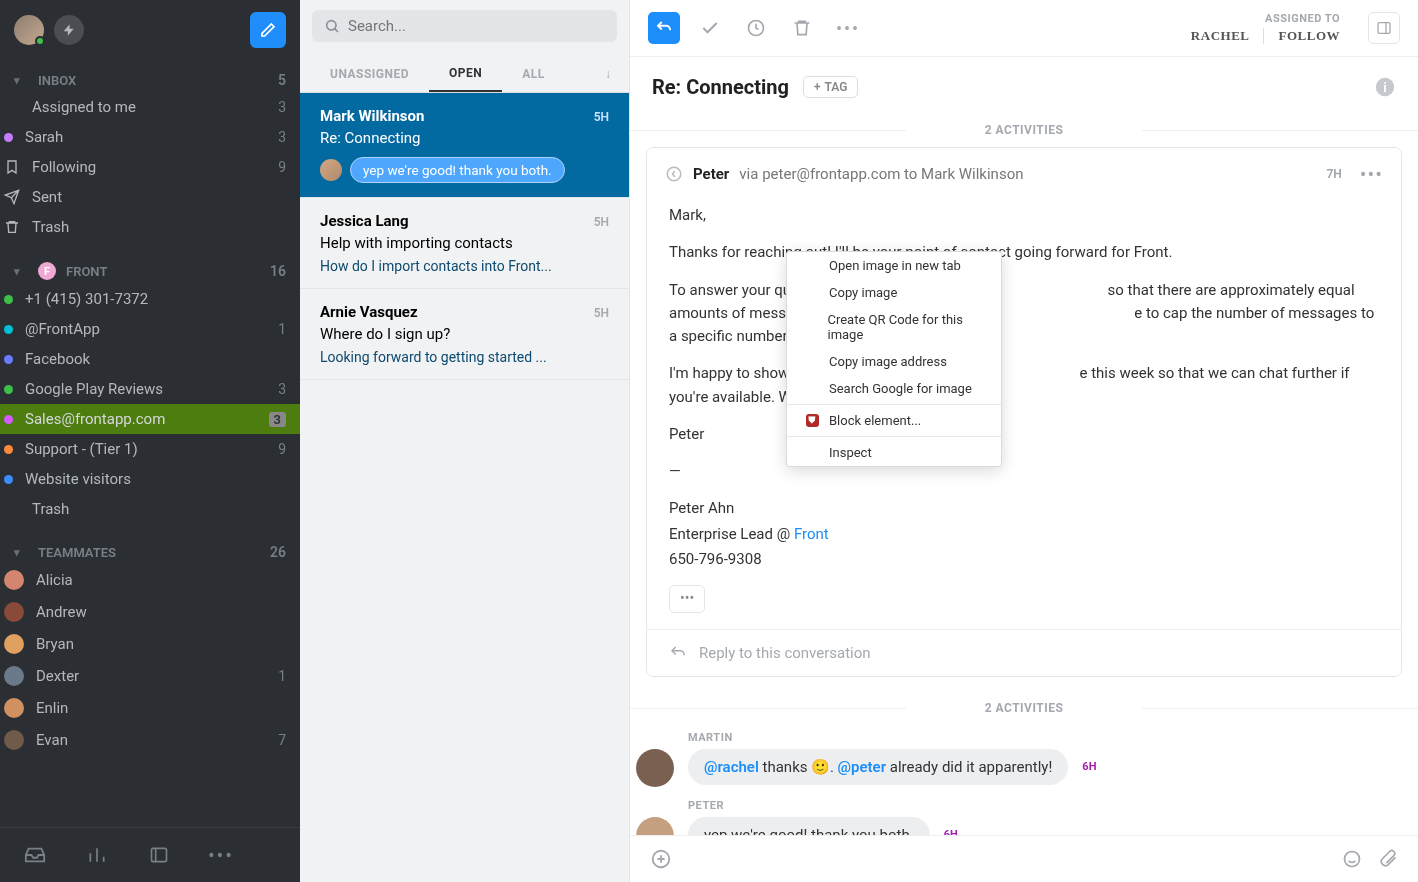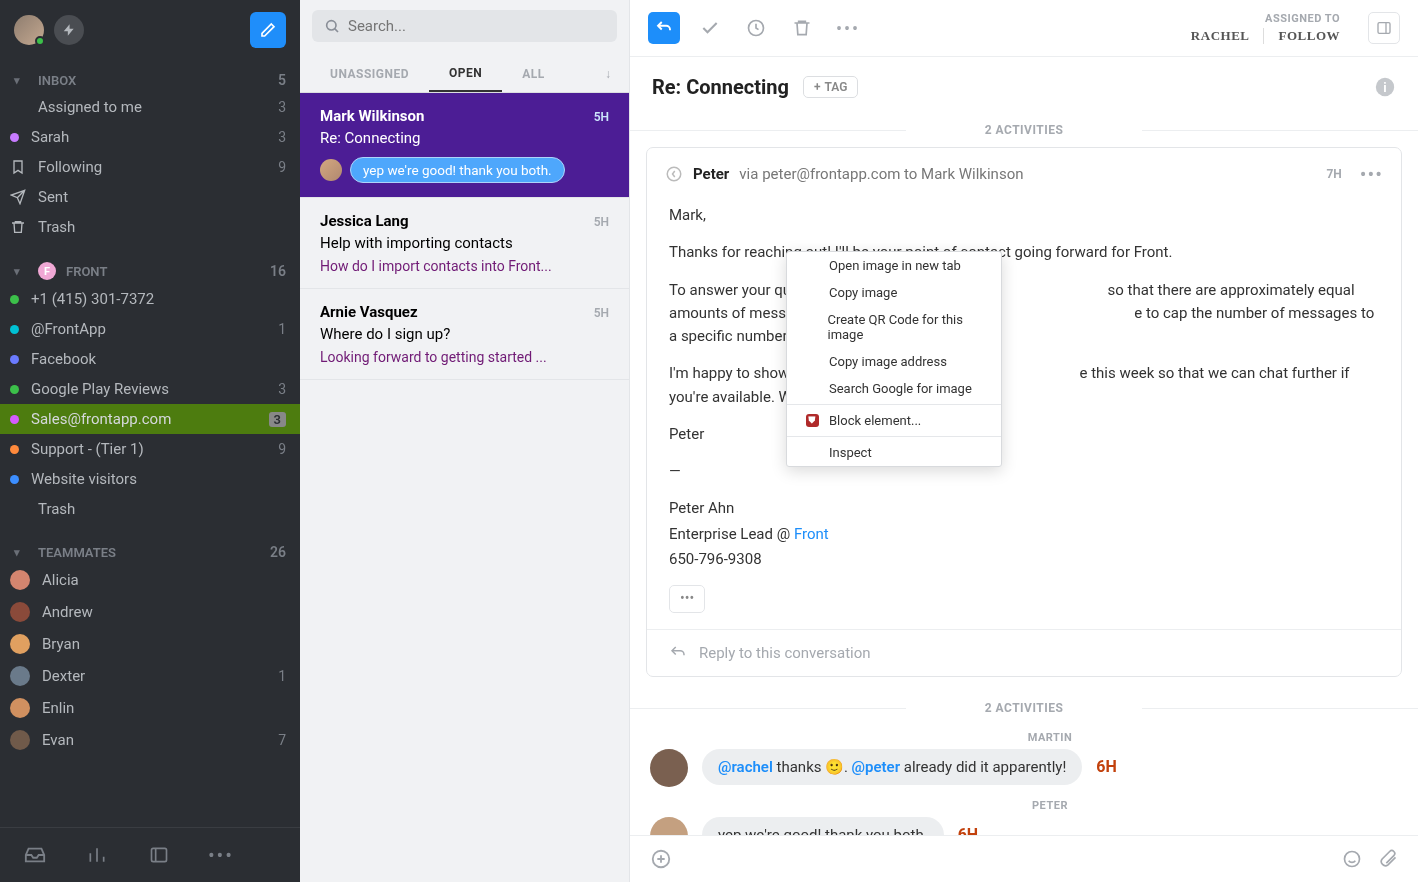--- a/index.html
+++ b/index.html
@@ -6,48 +6,48 @@
 body { width:1418px; height:882px; display:flex; overflow:hidden; background:#fff; }
 .sidebar { width:300px; background:#2b2e33; color:#b4b8bd; display:flex; flex-direction:column; position:relative; }
 .sb-top { display:flex; align-items:center; padding:12px 14px; gap:10px; }
 .avatar-sm { width:30px; height:30px; border-radius:50%; background:linear-gradient(135deg,#8e7d6f,#c4a890); position:relative; }
 .avatar-dot { position:absolute; right:-1px; bottom:-1px; width:10px; height:10px; border-radius:50%; background:#3cc04a; border:2px solid #2b2e33; }
 .bolt-btn { width:30px; height:30px; border-radius:50%; background:#4a4d52; display:flex; align-items:center; justify-content:center; color:#b4b8bd; cursor:pointer; }
 .compose { margin-left:auto; width:36px; height:36px; border-radius:6px; background:#1f8efa; display:flex; align-items:center; justify-content:center; color:#fff; cursor:pointer; }
 .nav-sec { padding:8px 0; }
 .nav-hdr { display:flex; align-items:center; padding:4px 14px; gap:10px; color:#7a7f87; font-size:13px; font-weight:600; text-transform:uppercase; }
 .nav-hdr .cnt { margin-left:auto; font-size:14px; }
-.nav-it { display:flex; align-items:center; padding:6px 14px 6px 10px; gap:12px; cursor:pointer; font-size:15px; }
+.nav-it { display:flex; align-items:center; padding:6px 14px 6px 4px; gap:12px; cursor:pointer; font-size:15px; }
 .nav-it .cnt { margin-left:auto; color:#7a7f87; font-size:14px; }
 .nav-it.sel { background:#4d7c0f; color:#d5d8dc; }
 .nav-it.sel .cnt { background:#888; color:#2b2e33; border-radius:3px; padding:0 5px; font-size:13px; font-weight:600; }
 .ic { width:16px; height:16px; display:flex; align-items:center; justify-content:center; flex-shrink:0; }
 .dot { width:9px; height:9px; border-radius:50%; flex-shrink:0; }
 .av-sm { width:20px; height:20px; border-radius:50%; flex-shrink:0; }
 .chev { color:#6a6f77; font-size:11px; width:14px; }
 .f-badge { width:18px; height:18px; border-radius:50%; background:#f0a8d5; color:#fff; font-size:11px; font-weight:700; display:flex; align-items:center; justify-content:center; }
 .sb-bot { display:flex; gap:40px; padding:16px 24px; border-top:1px solid #3a3d42; color:#7a7f87; position:absolute; bottom:0; width:100%; background:#2b2e33; }
 .sb-bot .ic { width:22px; height:22px; cursor:pointer; }
 
 .mid { width:330px; background:#f1f2f4; border-right:1px solid #e3e5e8; display:flex; flex-direction:column; }
 .search { margin:10px 12px 0; display:flex; align-items:center; background:#e3e5e8; border-radius:6px; padding:7px 12px; gap:8px; color:#8a8f98; }
 .search input { border:none; background:transparent; font-size:15px; color:#333; outline:none; flex:1; }
 .tabs { display:flex; padding:0 10px; border-bottom:1px solid #dcdee1; font-size:12px; font-weight:700; color:#a5a9af; margin-top:14px; align-items:center; }
 .tab { padding:10px 20px; cursor:pointer; letter-spacing:0.5px; }
 .tab.act { color:#333; border-bottom:2px solid #333; }
 .tab-arr { margin-left:auto; padding:10px 8px; cursor:pointer; }
 .conv-list { flex:1; overflow:auto; }
 .conv { padding:14px 20px; border-bottom:1px solid #e3e5e8; cursor:pointer; }
-.conv.sel { background:#4c1d95; color:#fff; }
+.conv.sel { background:#0369a1; color:#fff; }
 .conv-r { display:flex; justify-content:space-between; align-items:baseline; }
 .conv-nm { font-size:15px; font-weight:700; }
 .conv-tm { font-size:12px; font-weight:600; color:#a5a9af; }
 .conv.sel .conv-tm { color:#cbe4fc; }
 .conv-sub { font-size:15px; margin-top:4px; }
-.conv-prev { font-size:14px; margin-top:6px; color:#701a75; white-space:nowrap; overflow:hidden; text-overflow:ellipsis; }
+.conv-prev { font-size:14px; margin-top:6px; color:#0c4a6e; white-space:nowrap; overflow:hidden; text-overflow:ellipsis; }
 .pill-row { display:flex; align-items:center; gap:8px; margin-top:10px; }
 .pill-av { width:22px; height:22px; border-radius:50%; background:linear-gradient(135deg,#d4a880,#b08870); }
 .pill { background:#4ea7fc; color:#fff; font-size:13.5px; padding:4px 12px; border-radius:14px; border:1px solid #aed4fb; }
 
 .main { flex:1; display:flex; flex-direction:column; }
 .m-top { display:flex; align-items:center; padding:12px 18px; gap:14px; border-bottom:1px solid #eceef0; }
 .m-btn { width:32px; height:32px; border-radius:5px; display:flex; align-items:center; justify-content:center; cursor:pointer; color:#a5a9af; }
 .m-btn.prim { background:#1d8efa; color:#fff; }
 .m-ass { margin-left:auto; text-align:right; font-size:11px; color:#a5a9af; font-weight:700; letter-spacing:0.5px; }
 .m-ass-row { display:flex; align-items:center; gap:14px; font-size:13px; color:#555; margin-top:3px; }
@@ -64,28 +64,28 @@
 .msg-card { margin:0 16px 14px; border:1px solid #e3e5e8; border-radius:7px; }
 .msg-h { display:flex; align-items:center; padding:14px 18px; gap:10px; font-size:15px; color:#777; }
 .msg-h strong { color:#222; font-weight:700; }
 .msg-h .tm { margin-left:auto; font-size:12px; font-weight:700; color:#a5a9af; }
 .msg-h .more { color:#a5a9af; cursor:pointer; font-size:20px; letter-spacing:1px; margin-left:8px; }
 .msg-body { padding:4px 22px 16px; font-size:15px; color:#333; line-height:1.55; }
 .msg-body p { margin-bottom:14px; }
 .msg-body a { color:#1d8efa; text-decoration:none; }
 .dots-btn { border:1px solid #e3e5e8; border-radius:5px; padding:2px 10px; color:#888; font-size:14px; cursor:pointer; display:inline-block; }
 .reply-row { padding:14px 22px; border-top:1px solid #eceef0; color:#a5a9af; font-size:15px; display:flex; gap:12px; align-items:center; cursor:text; }
-.cm { display:flex; gap:14px; padding:6px 20px; align-items:flex-start;text-align:center; }
+.cm { display:flex; gap:14px; padding:6px 6px; align-items:flex-start; }
 .cm-av { width:38px; height:38px; border-radius:50%; margin-top:18px; }
 .cm-body { flex:1; }
 .cm-au { font-size:11px; font-weight:700; letter-spacing:0.5px; color:#a5a9af; margin-bottom:5px; }
 .cm-bubble-row { display:flex; align-items:center; gap:14px; }
 .cm-bub { background:#eceef0; border-radius:18px; padding:9px 16px; font-size:15px; color:#333; display:inline-block; }
 .cm-bub .men { color:#1d8efa; font-weight:600; }
-.cm-tm { font-size:16px; font-weight:700; color:#c2410c; }
+.cm-tm { font-size:11px; font-weight:700; color:#a21caf; }
 .compose-row { position:absolute; bottom:0; right:0; width:788px; border-top:1px solid #eceef0; padding:12px 20px; display:flex; align-items:center; background:#fff; }
 .compose-row .pl { color:#a5a9af; cursor:pointer; }
 .compose-row .ricons { margin-left:auto; display:flex; gap:16px; color:#a5a9af; }
 
 .ctx-menu { position:absolute; left:786px; top:251px; width:216px; background:#fff; border:1px solid #d8dadd; border-radius:3px; box-shadow:0 4px 16px rgba(0,0,0,0.15); font-size:13px; color:#333; z-index:100; }
 .ctx-it { padding:6px 18px; cursor:pointer; display:flex; align-items:center; gap:10px; }
 .ctx-sep { height:1px; background:#e5e7ea; margin:2px 0; }
 .ctx-ic { width:14px; height:14px; display:flex; align-items:center; justify-content:center; }
 .ubl { width:13px; height:13px; background:#b02a2a; border-radius:3px; display:flex; align-items:center; justify-content:center; color:#fff; font-size:9px; font-weight:700; }
 .main-scroll { flex:1; overflow:auto; padding-bottom:60px; }

